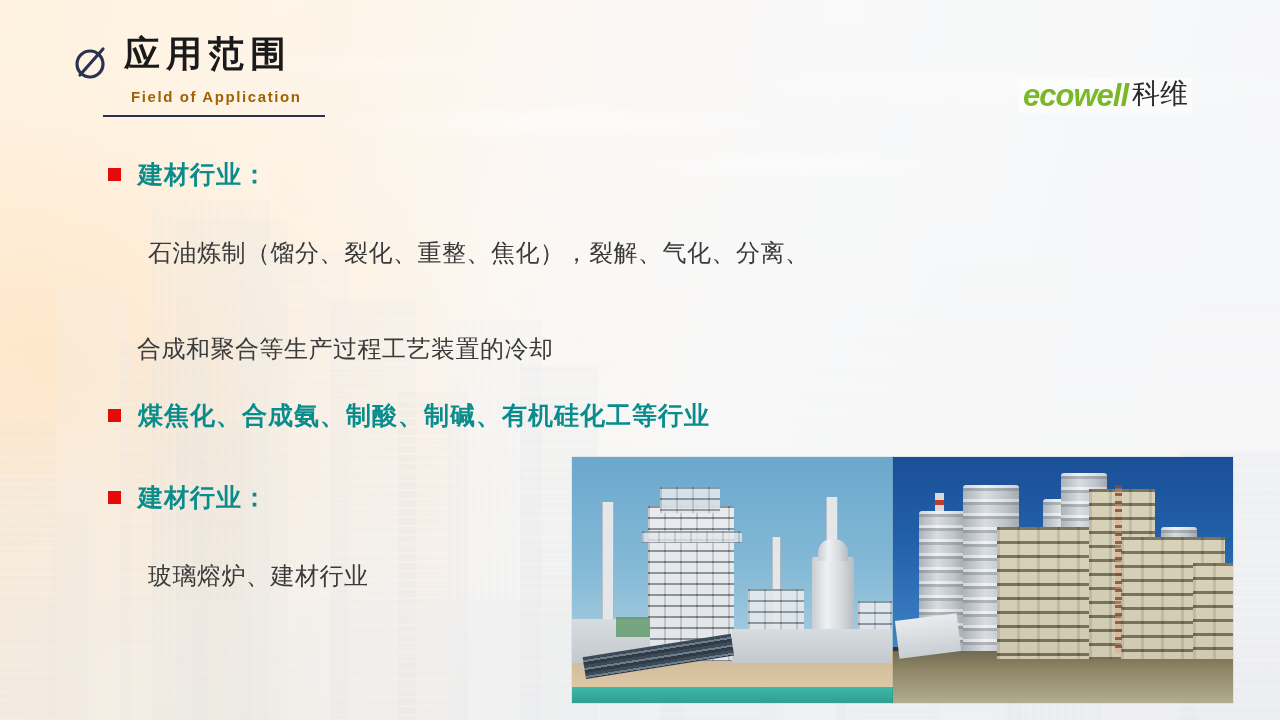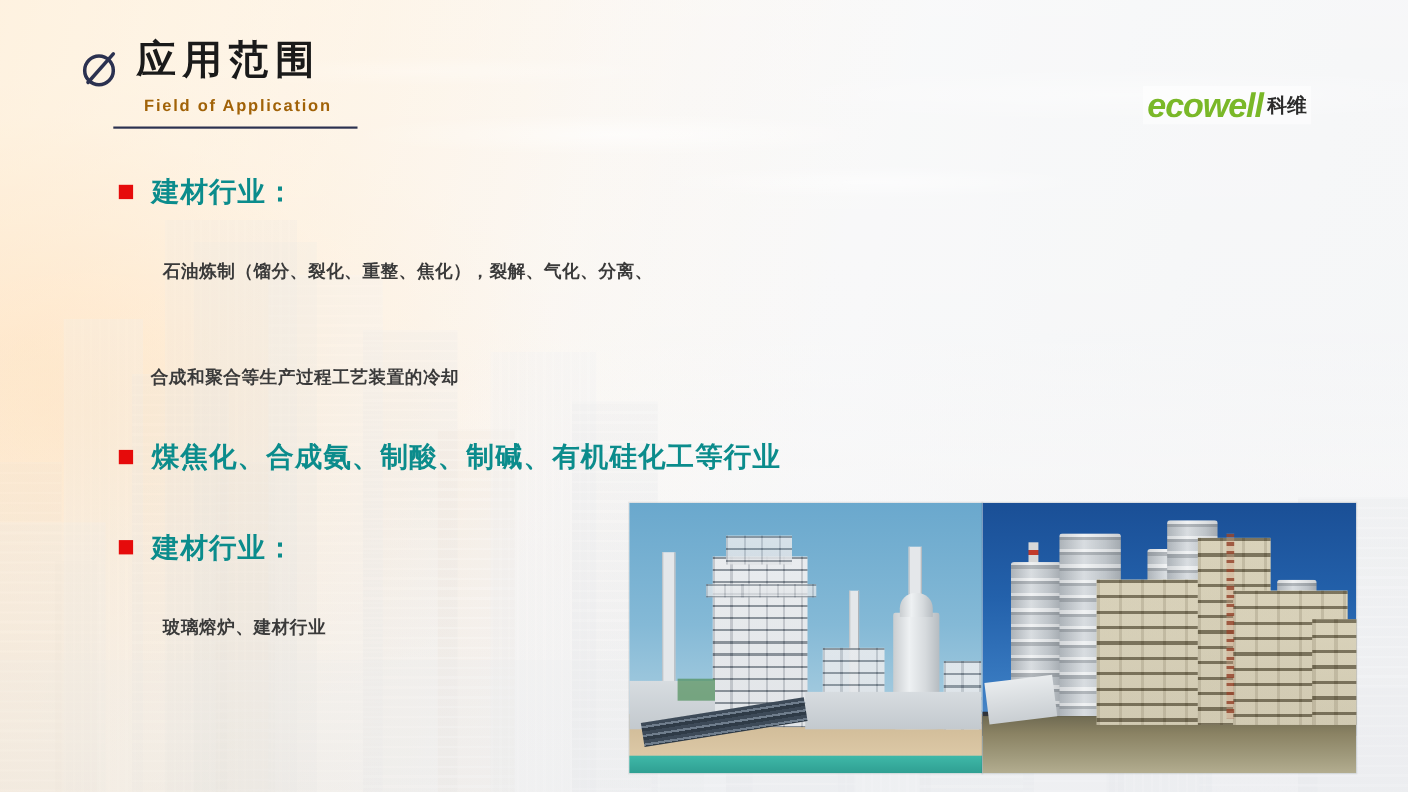--- a/index.html
+++ b/index.html
@@ -113,50 +113,50 @@
     letter-spacing:1.6px; white-space:nowrap;
   }
   .title-rule {
     position:absolute; left:103px; top:115px;
     width:222px; height:2px; background:#2b3150;
   }
 
   
   .logo {
     position:absolute; right:88px; top:78px;
-    display:flex; align-items:center; gap:4px;
+    display:flex; align-items:flex-start; gap:4px;
     background:rgba(255,255,255,0.55);
     padding:2px 4px;
   }
   .logo-main {
     font-size:31px; font-weight:bold; font-style:italic;
     color:#7ab828; letter-spacing:-1px; line-height:1;
   }
   .logo-cn {
-    font-size:18px; font-weight:bold; color:#2b2b2b;
+    font-size:28px; font-weight:normal; color:#2b2b2b;
     letter-spacing:0px; line-height:1;
   }
 
   
   .content { position:absolute; left:0; top:140px; width:100%; }
 
   .bullet-row {
     position:absolute; display:flex; align-items:center;
   }
   .bullet-sq {
     width:13px; height:13px; background:#e60b0b;
     margin-right:17px; flex:0 0 auto;
   }
   .bullet-text {
     font-size:25px; font-weight:bold; color:#0b8c8c;
     letter-spacing:1px; white-space:nowrap;
   }
   .para {
     position:absolute;
-    font-size:16px; font-weight:bold; color:#3a3a3a;
+    font-size:24px; font-weight:normal; color:#3a3a3a;
     letter-spacing:0.5px; white-space:nowrap;
   }
 
   
   #row-petro   { left:108px; top:18px; }
   #para-refine { left:148px; top:97px; }
   #para-synth  { left:137px; top:193px; }
   #row-coke    { left:108px; top:259px;text-align:right; }
   #row-build   { left:108px; top:341px; }
   #para-glass  { left:148px; top:420px; }

